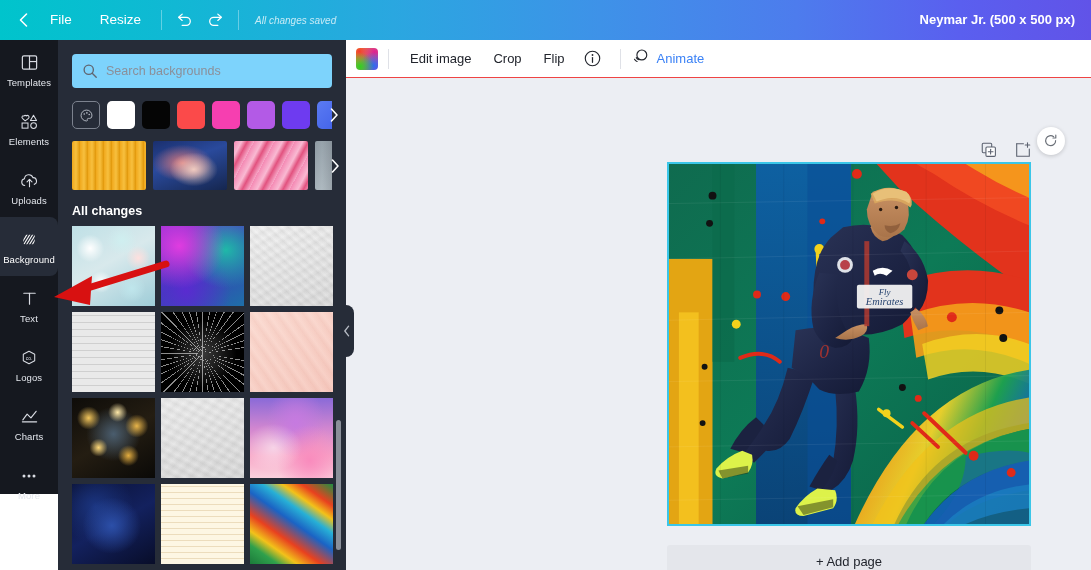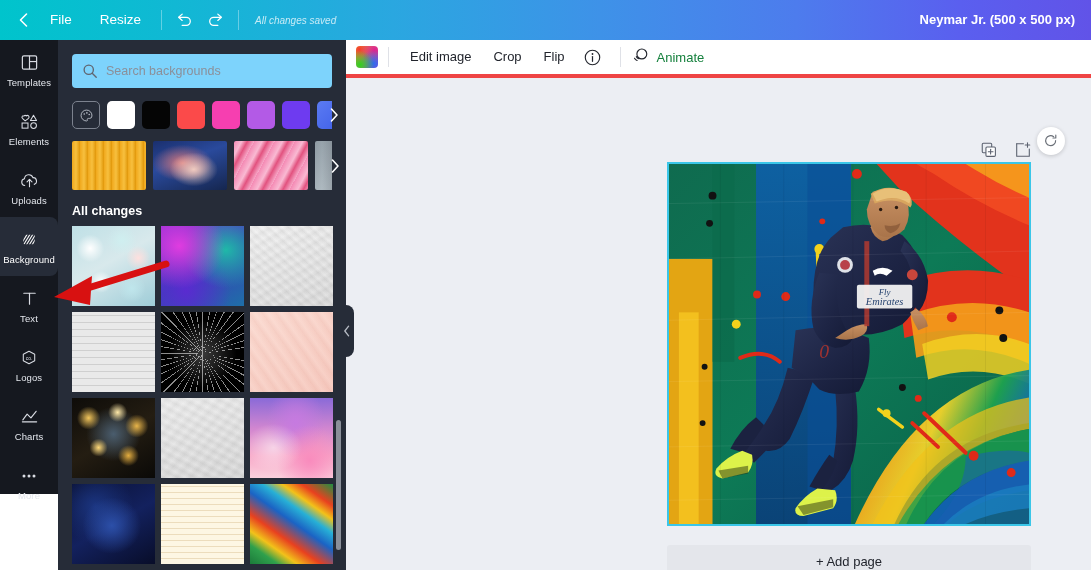--- a/index.html
+++ b/index.html
@@ -116,42 +116,42 @@
   #collapse {
     position:absolute; left: 340px; top: 305px; width: 14px; height: 52px;
     background:#262c38; border-radius: 0 8px 8px 0;
     display:flex; align-items:center; justify-content:center; cursor:pointer; z-index: 5;
   }
 
   
   #editor { position:absolute; left:346px; top:40px; width:745px; height:530px; background:#eceef3; }
   #toolbar {
     position:absolute; left:0; top:0; width:745px; height: 38px; background:#ffffff;
-    display:flex; align-items:center; border-bottom:4px solid #ef4444;
+    display:flex; align-items:center; border-bottom:1px solid #ef4444;
   }
   #rainbow-swatch {
     width: 22px; height: 22px; border-radius:4px; margin-left: 10px; cursor:pointer;
     background:
       radial-gradient(circle at 18% 85%, #2fd11c 0%, rgba(47,209,28,0) 55%),
       radial-gradient(circle at 80% 80%, #2d6bf0 0%, rgba(45,107,240,0) 55%),
       radial-gradient(circle at 85% 18%, #e0208f 0%, rgba(224,32,143,0) 55%),
       radial-gradient(circle at 15% 15%, #f23b2f 0%, rgba(242,59,47,0) 55%),
       linear-gradient(135deg,#f7d417,#9b2fe0);
   }
   .tb-div { width:1px; height:20px; background:#dfe1e7; margin: 0 10px; }
   .tb-item {
     font-size: 13px; color:#22252d; padding: 0 11px; height: 30px; line-height:30px;
     cursor:pointer; border-radius:4px; white-space: nowrap;
   }
   .tb-icon-btn {
     width:26px; height:26px; display:flex; align-items:center; justify-content:center;
     cursor:pointer; margin: 0 4px;
   }
   .tb-animate { display:flex; align-items:center; cursor:pointer; padding-right: 10px; }
-  .tb-animate .lbl { font-size:13px; color:#15803d; margin-left: 7px; }
+  .tb-animate .lbl { font-size:13px; color:#3b82f6; margin-left: 7px; }
 
   #canvas-area { position:absolute; left:0; top:38px; width:745px; height:492px; }
   #page-tools {
     position:absolute; left: 633px; top: 62px; display:flex; gap: 14px;
   }
   .page-tool { width:20px; height:20px; cursor:pointer; display:flex; align-items:center; justify-content:center; }
 
   #canvas-frame {
     position:absolute; left: 321px; top: 84px; width: 364px; height: 364px;
     border: 2px solid #3ac6e8; overflow:hidden; background:#1a4f74;

